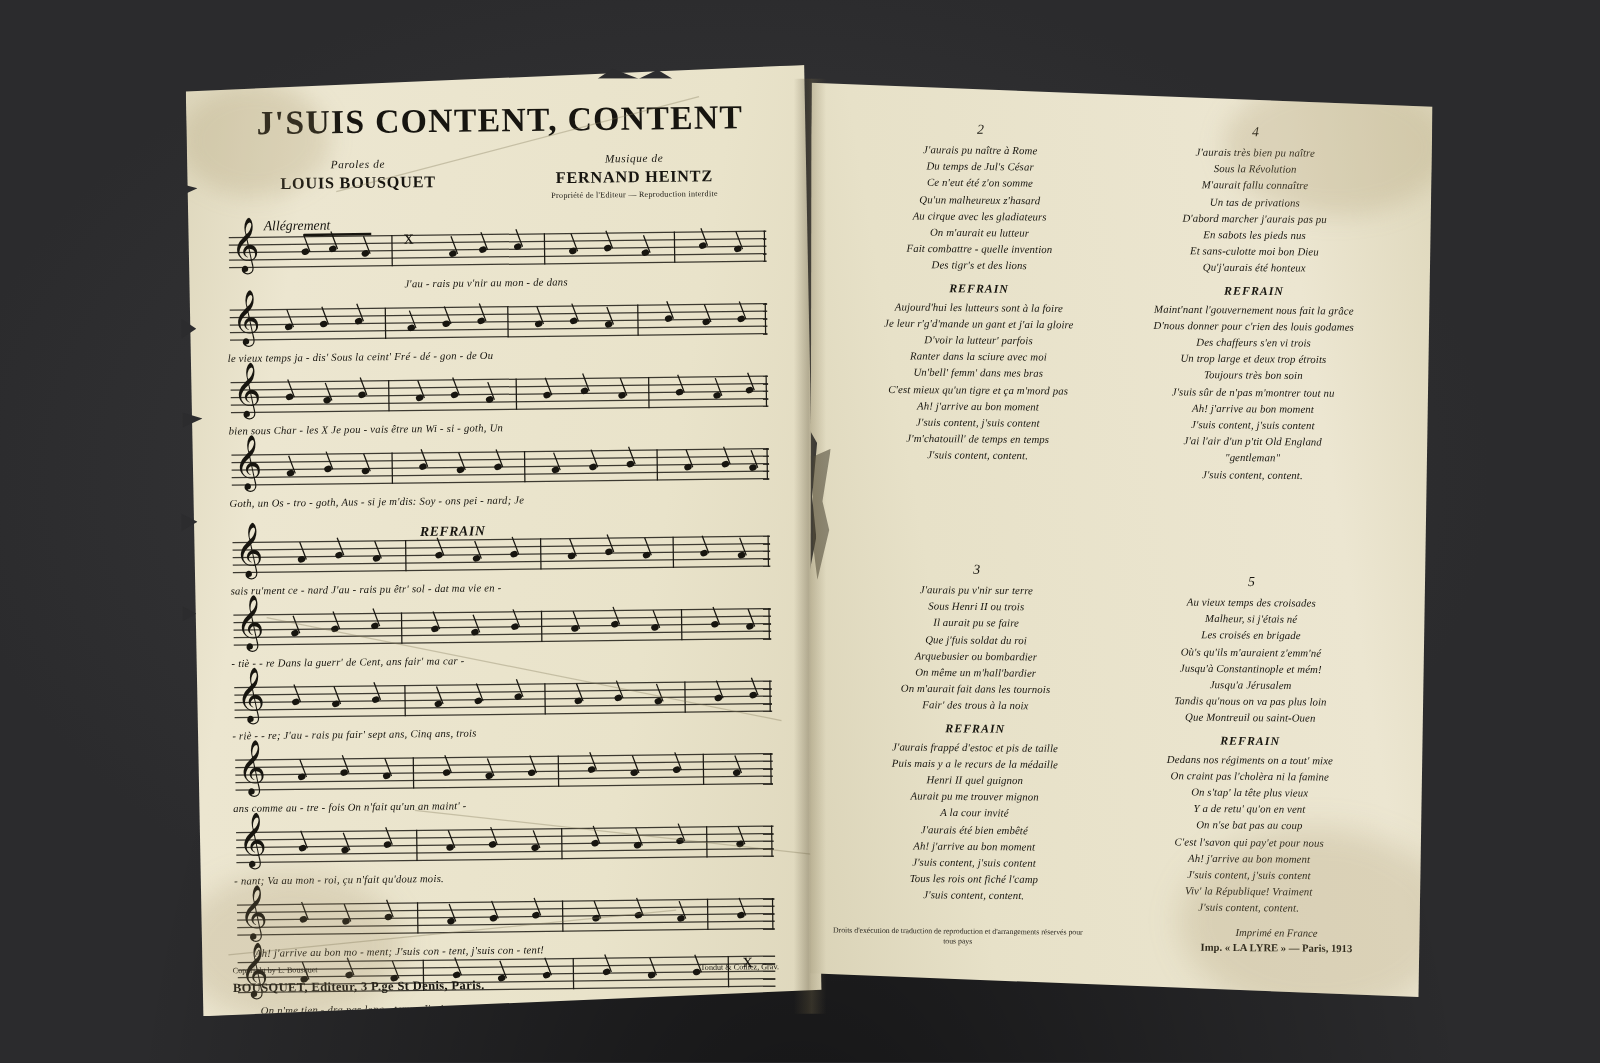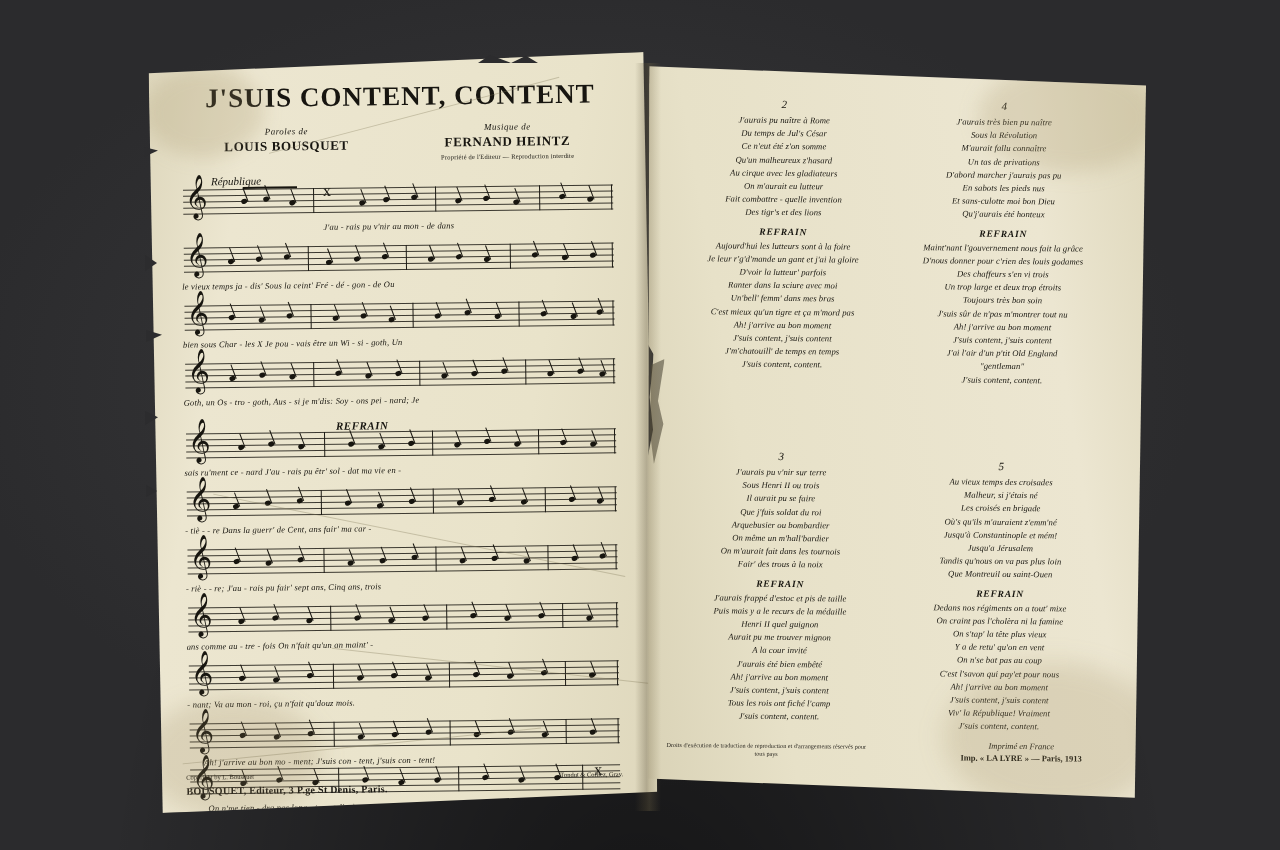--- a/index.html
+++ b/index.html
@@ -339,21 +339,21 @@
           <div class="by-small">Paroles de</div>
           <div class="by-name">LOUIS BOUSQUET</div>
         </div>
 
         <div class="byline-right">
           <div class="by-small">Musique de</div>
           <div class="by-name">FERNAND HEINTZ</div>
           <div class="by-tiny">Propriété de l'Editeur — Reproduction interdite</div>
         </div>
 
-        <div class="tempo">République</div>
+        <div class="tempo">Allégrement</div>
 
         <div class="stave" style="top:132px;">
           <div class="line"></div>
             <div class="line"></div>
             <div class="line"></div>
             <div class="line"></div>
             <div class="line"></div>
           <div class="clef">𝄞</div>
           <div class="segno" style="left:140px; top:-6px;">x</div>
           <div class="beam" style="left:60px; top:-2px; width:54px;"></div>

